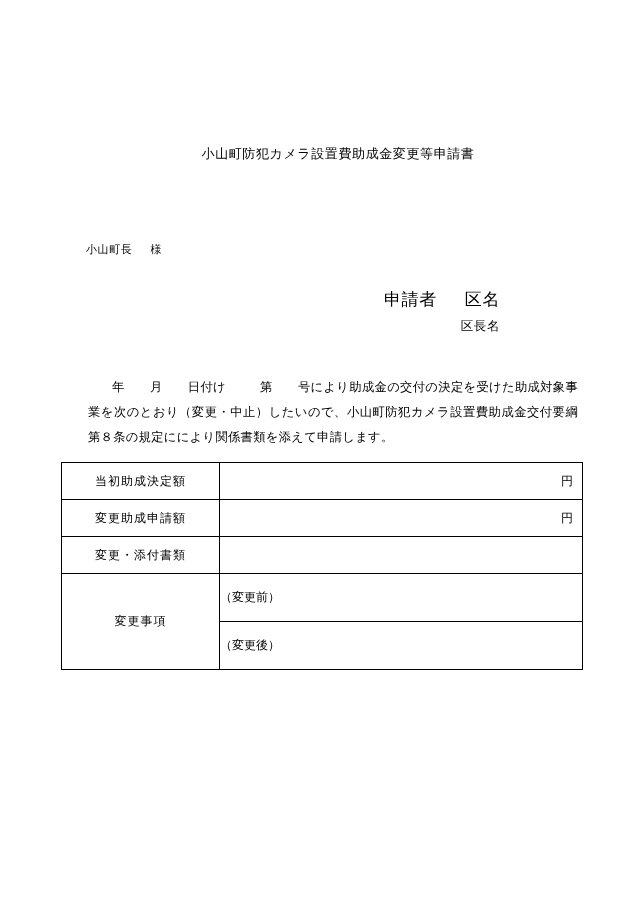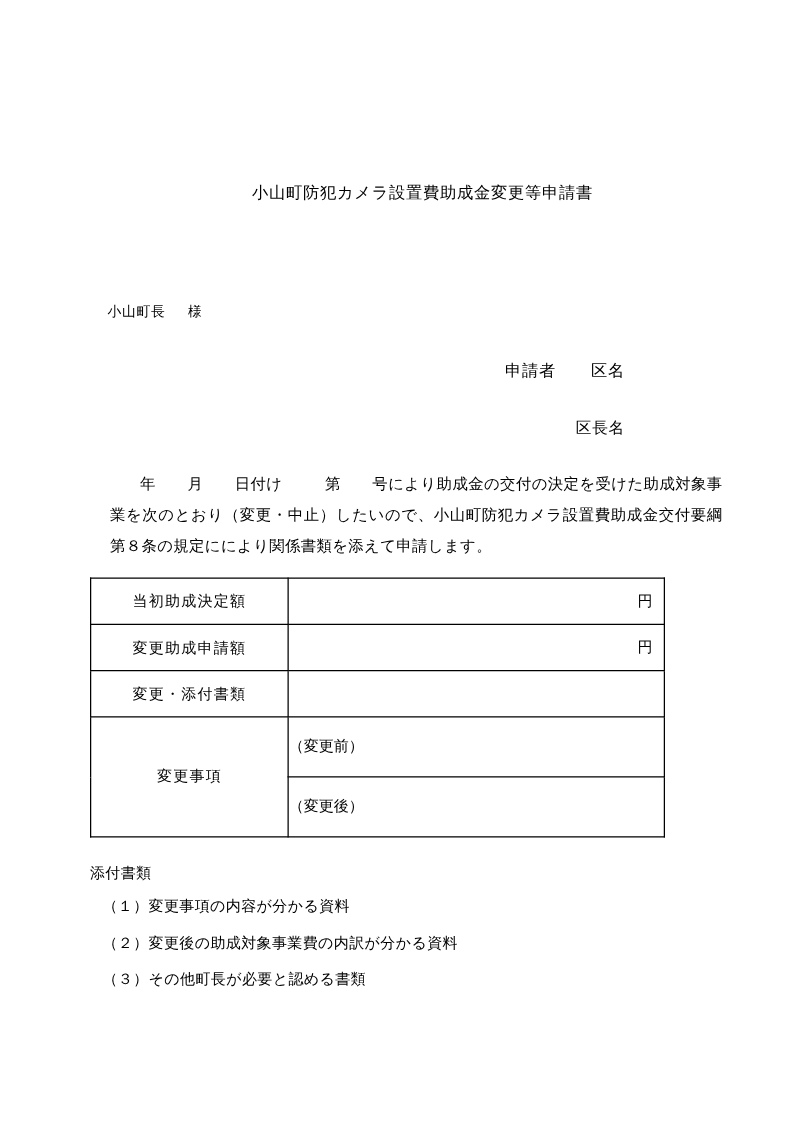--- a/index.html
+++ b/index.html
@@ -53,52 +53,52 @@
     left: 86px;
     top: 242px;
     font-size: 11px;
     letter-spacing: 0.6px;
   }
   .addressee .sama { margin-left: 18px; }
   .applicant {
     position: absolute;
     right: 130px;
     top: 288px;
-    font-size: 13px;
+    font-size: 17px;
     letter-spacing: 0.6px;
     text-align: left;
   }
   .applicant .lbl { margin-right: 28px; }
   .applicant-2 {
     position: absolute;
     right: 130px;
-    top: 334px;
+    top: 318px;
     font-size: 12.5px;
     letter-spacing: 0.6px;
     padding-left: 16px;
   }
   .body-text {
     position: absolute;
     left: 72px;
     width: 490px;
     top: 375px;
     font-size: 12.3px;
     line-height: 25px;
     letter-spacing: 0.3px;
     text-align: justify;
     margin-left: 16px;
   }
   .body-text .indent { display: inline-block; width: 24px; }
   .body-text .g2 { display: inline-block; width: 34px; }
 
   table.main {
     position: absolute;
-    left: 72px;
+    left: 61px;
     top: 462px;
-    width: 460px;
+    width: 522px;
     border-collapse: collapse;
     table-layout: fixed;
   }
   table.main td {
     border: 1px solid #000000;
     font-size: 12px;
     padding: 0;
     vertical-align: middle;
   }
   td.lbl {
@@ -192,22 +192,14 @@
         </td>
       </tr>
       <tr>
         <td class="sub">
           <span>（変更後）</span>
         </td>
       </tr>
     </tbody>
   </table>
 
-  <div class="attach">
-    <span class="ttl">添付書類</span>
-    <ul>
-      <li>（１）変更事項の内容が分かる資料</li>
-      <li>（２）変更後の助成対象事業費の内訳が分かる資料</li>
-      <li>（３）その他町長が必要と認める書類</li>
-    </ul>
-  </div>
 
 </div>
 
 </body></html>

